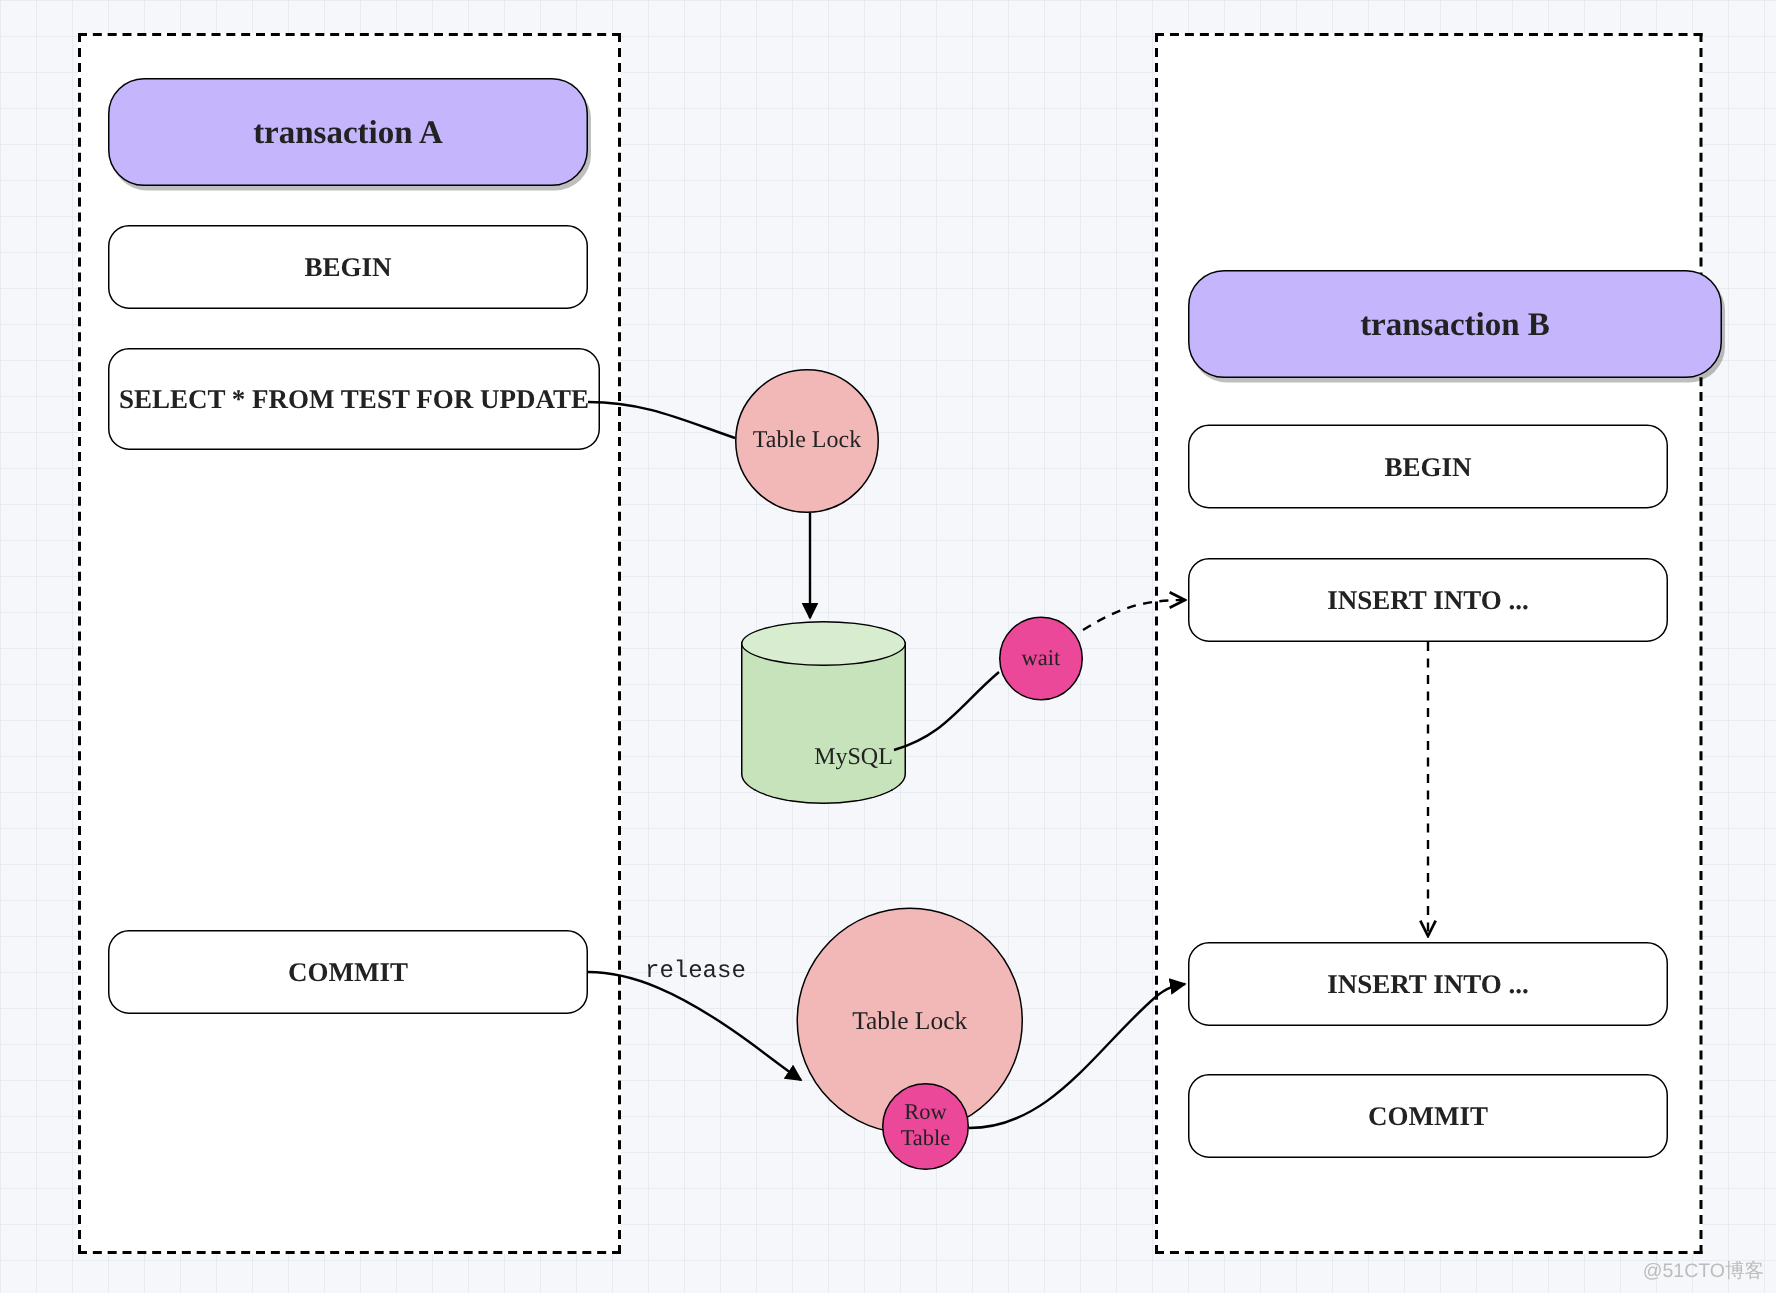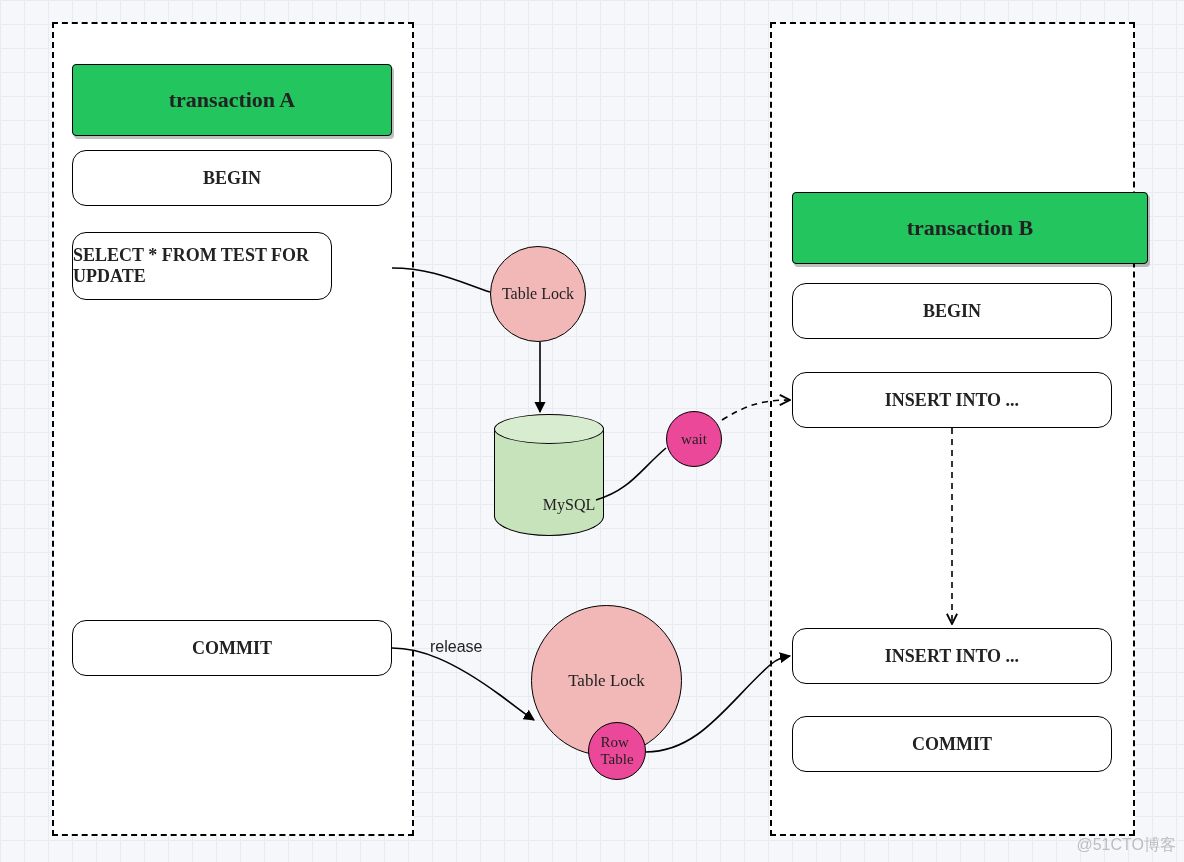--- a/index.html
+++ b/index.html
@@ -19,31 +19,30 @@
 
   .tx-box {
     position: absolute;
     border: 2px dashed #000;
     background: #fff;
     box-sizing: border-box;
   }
 
   .title-pill {
     position: absolute;
-    background: #22c55e;
+    background: #c4b5fd;
     border: 1.5px solid #000;
-    border-radius: 4px;
+    border-radius: 24px;
     font-size: 22px;
     font-weight: bold;
     display: flex;
     align-items: center;
     justify-content: center;
     box-shadow: 2px 3px 0 rgba(0,0,0,0.25);
     box-sizing: border-box;
-    margin-top: 12px;
   }
 
   .stmt {
     position: absolute;
     background: #fff;
     border: 1.5px solid #000;
     border-radius: 14px;
     font-size: 18px;
     font-weight: bold;
     display: flex;
@@ -55,21 +54,21 @@
 
   .circle {
     position: absolute;
     border: 1.5px solid #000;
     border-radius: 50%;
     display: flex;
     align-items: center;
     justify-content: center;
     font-size: 16px;
     box-sizing: border-box;
-    text-align: left;
+    text-align: center;
   }
   .circle.red   { background: #f2b8b8; }
   .circle.white { background: #ec4899; }
   .circle.small { font-size: 15px; }
 
   .cyl {
     position: absolute;
     box-sizing: border-box;
   }
   .cyl .body {
@@ -100,21 +99,21 @@
     position: absolute;
     font-size: 16px;
     font-family: -apple-system, "Helvetica Neue", Arial, sans-serif;
     color: #222;
   }
 
   .watermark {
     position: absolute;
     right: 8px;
     bottom: 6px;
-    font-size: 16px;
+    font-size: 13px;
     color: #bdbdbd;
     font-family: sans-serif;
   }
 
   svg.edges {
     position: absolute;
     left: 0; top: 0;
     width: 1184px; height: 862px;
     pointer-events: none;
   }
@@ -127,21 +126,21 @@
   <div class="tx-box" style="left:52px; top:22px; width:362px; height:814px;"></div>
 
   <div class="tx-box" style="left:770px; top:22px; width:365px; height:814px;"></div>
 
   <div class="title-pill" style="left:72px; top:52px; width:320px; height:72px;">transaction A</div>
 
   <div class="title-pill" style="left:792px; top:180px; width:356px; height:72px;">transaction B</div>
 
   <div class="stmt" style="left:72px; top:150px; width:320px; height:56px;">BEGIN</div>
 
-  <div class="stmt" style="left:72px; top:232px; width:260px; height:68px;">SELECT * FROM TEST FOR UPDATE</div>
+  <div class="stmt" style="left:72px; top:232px; width:328px; height:68px;">SELECT * FROM TEST FOR UPDATE</div>
 
   <div class="stmt" style="left:72px; top:620px; width:320px; height:56px;">COMMIT</div>
 
   <div class="stmt" style="left:792px; top:283px; width:320px; height:56px;">BEGIN</div>
 
   <div class="stmt" style="left:792px; top:372px; width:320px; height:56px;">INSERT INTO ...</div>
 
   <div class="stmt" style="left:792px; top:628px; width:320px; height:56px;">INSERT INTO ...</div>
 
   <div class="stmt" style="left:792px; top:716px; width:320px; height:56px;">COMMIT</div>
@@ -154,21 +153,21 @@
     <div class="label" style="bottom:22px;">MySQL</div>
   </div>
 
   <div class="circle white small" style="left:666px; top:411px; width:56px; height:56px;">wait</div>
 
   <div class="circle red" style="left:531px; top:605px; width:151px; height:151px; font-size:17px;">Table Lock</div>
 
   <div class="circle white small" style="left:588px; top:722px; width:58px; height:58px; white-space:pre;">Row
 Table</div>
 
-  <div class="edge-label" style="left:430px; top:638px;">release</div>
+  <div class="edge-label" style="left:430px; top:638px;font-family:Liberation Mono, monospace;">release</div>
 
   <div class="watermark">@51CTO博客</div>
 
   <svg class="edges">
     <defs>
       <marker id="arrow" viewBox="0 0 10 10" refX="9" refY="5" markerWidth="7" markerHeight="7" orient="auto-start-reverse">
         <path d="M 0 0 L 10 5 L 0 10 z" fill="#000"></path>
       </marker>
       <marker id="oarrow" viewBox="0 0 10 10" refX="9" refY="5" markerWidth="8" markerHeight="8" orient="auto-start-reverse">
         <path d="M 1 1 L 9 5 L 1 9" fill="none" stroke="#000" stroke-width="1.4"></path>

